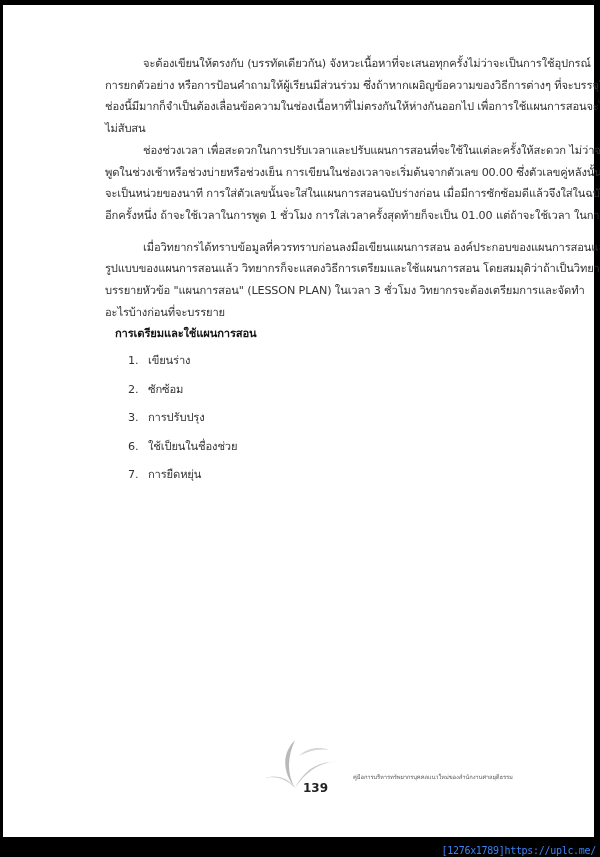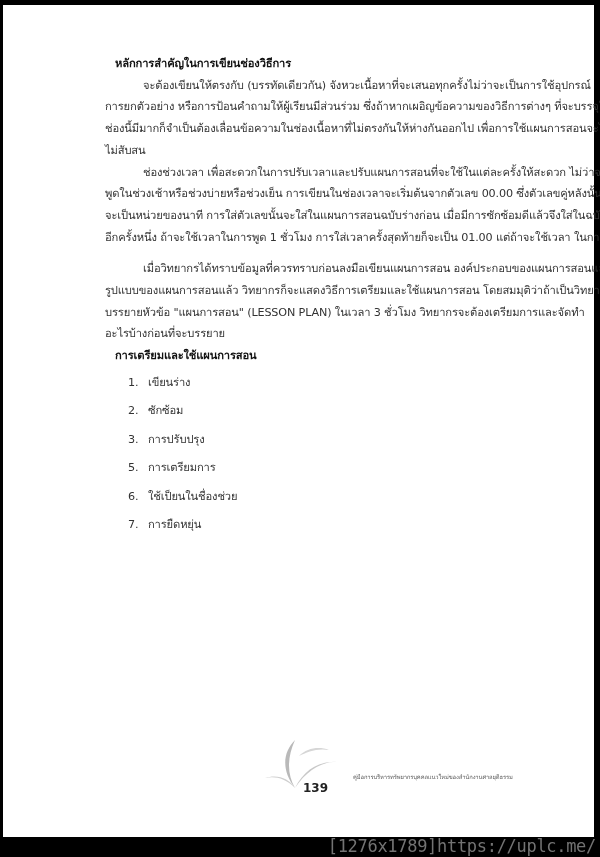--- a/index.html
+++ b/index.html
@@ -28,31 +28,30 @@
     .step-num { display: inline-block; width: 20px; }
     .footer-logo { position: absolute; left: 262px; top: 733px; width: 78px; height: 56px; }
     .page-num {
       position: absolute; left: 300px; top: 776px; font-size: 12px; font-weight: bold; color: #222;
     }
     .footer-text {
       position: absolute; left: 350px; top: 767px; font-size: 5.8px; color: #555; letter-spacing: -0.1px;
       white-space: nowrap;
     }
     .watermark {
-      position: absolute; right: 4px; bottom: 1px; color: #737373;
-      font-family: "DejaVu Sans Mono", "Liberation Mono", monospace; font-size: 17px; letter-spacing: -0.3px;
+      position: absolute; right: 4px; bottom: 1px; color: #3b82f6;
+      font-family: "DejaVu Sans Mono", "Liberation Mono", monospace; font-size: 10px; letter-spacing: -0.3px;
     }
   </style>
 </head>
 <body>
 
 <div class="page">
   <div class="content">
 
-    <p class="heading">หลักการสำคัญในการเขียนช่องวิธีการ</p>
     <p class="para">
       <span class="line first">จะต้องเขียนให้ตรงกับ (บรรทัดเดียวกัน) จังหวะเนื้อหาที่จะเสนอทุกครั้งไม่ว่าจะเป็นการใช้อุปกรณ์</span>
       <span class="line" style="margin-left:-10px">การยกตัวอย่าง หรือการป้อนคำถามให้ผู้เรียนมีส่วนร่วม ซึ่งถ้าหากเผอิญข้อความของวิธีการต่างๆ ที่จะบรรจุใน</span>
       <span class="line" style="margin-left:-10px">ช่องนี้มีมากก็จำเป็นต้องเลื่อนข้อความในช่องเนื้อหาที่ไม่ตรงกันให้ห่างกันออกไป เพื่อการใช้แผนการสอนจะได้</span>
       <span class="line" style="margin-left:-10px">ไม่สับสน</span>
     </p>
 
     <p class="para">
       <span class="line first">ช่องช่วงเวลา เพื่อสะดวกในการปรับเวลาและปรับแผนการสอนที่จะใช้ในแต่ละครั้งให้สะดวก ไม่ว่าจะ</span>
       <span class="line" style="margin-left:-10px">พูดในช่วงเช้าหรือช่วงบ่ายหรือช่วงเย็น การเขียนในช่องเวลาจะเริ่มต้นจากตัวเลข 00.00 ซึ่งตัวเลขคู่หลังนั้น</span>
@@ -64,21 +63,20 @@
       <span class="line" style="margin-left:-10px">รูปแบบของแผนการสอนแล้ว วิทยากรก็จะแสดงวิธีการเตรียมและใช้แผนการสอน โดยสมมุติว่าถ้าเป็นวิทยากร</span>
       <span class="line" style="margin-left:-10px">บรรยายหัวข้อ "แผนการสอน" (LESSON   PLAN)  ในเวลา 3 ชั่วโมง วิทยากรจะต้องเตรียมการและจัดทำ</span>
       <span class="line" style="margin-left:-10px">อะไรบ้างก่อนที่จะบรรยาย</span>
     </p>
 
     <p class="heading steps-heading">การเตรียมและใช้แผนการสอน</p>
     <ol class="step-list">
       <li><span class="step-num">1.</span><span>เขียนร่าง</span></li>
       <li><span class="step-num">2.</span><span>ซักซ้อม</span></li>
       <li><span class="step-num">3.</span><span>การปรับปรุง</span></li>
-      <li><span class="step-num">5.</span><span>การเตรียมการ</span></li>
       <li><span class="step-num">6.</span><span>ใช้เป็ยนในชื่องช่วย</span></li>
       <li><span class="step-num">7.</span><span>การยืดหยุ่น</span></li>
     </ol>
   </div>
 
   <svg class="footer-logo" viewBox="0 0 78 56">
     <path d="M30 2 C18 14 16 32 30 50 C22 36 22 20 30 2 Z" fill="#b9b9b9"></path>
     <path d="M30 50 C40 30 56 22 76 24 C58 22 42 32 30 50 Z" fill="#c8c8c8"></path>
     <path d="M30 50 C20 40 10 38 0 40 C12 36 24 40 30 50 Z" fill="#cfcfcf"></path>
     <path d="M34 18 C42 10 54 8 64 12 C52 10 42 14 34 18 Z" fill="#d6d6d6"></path>

